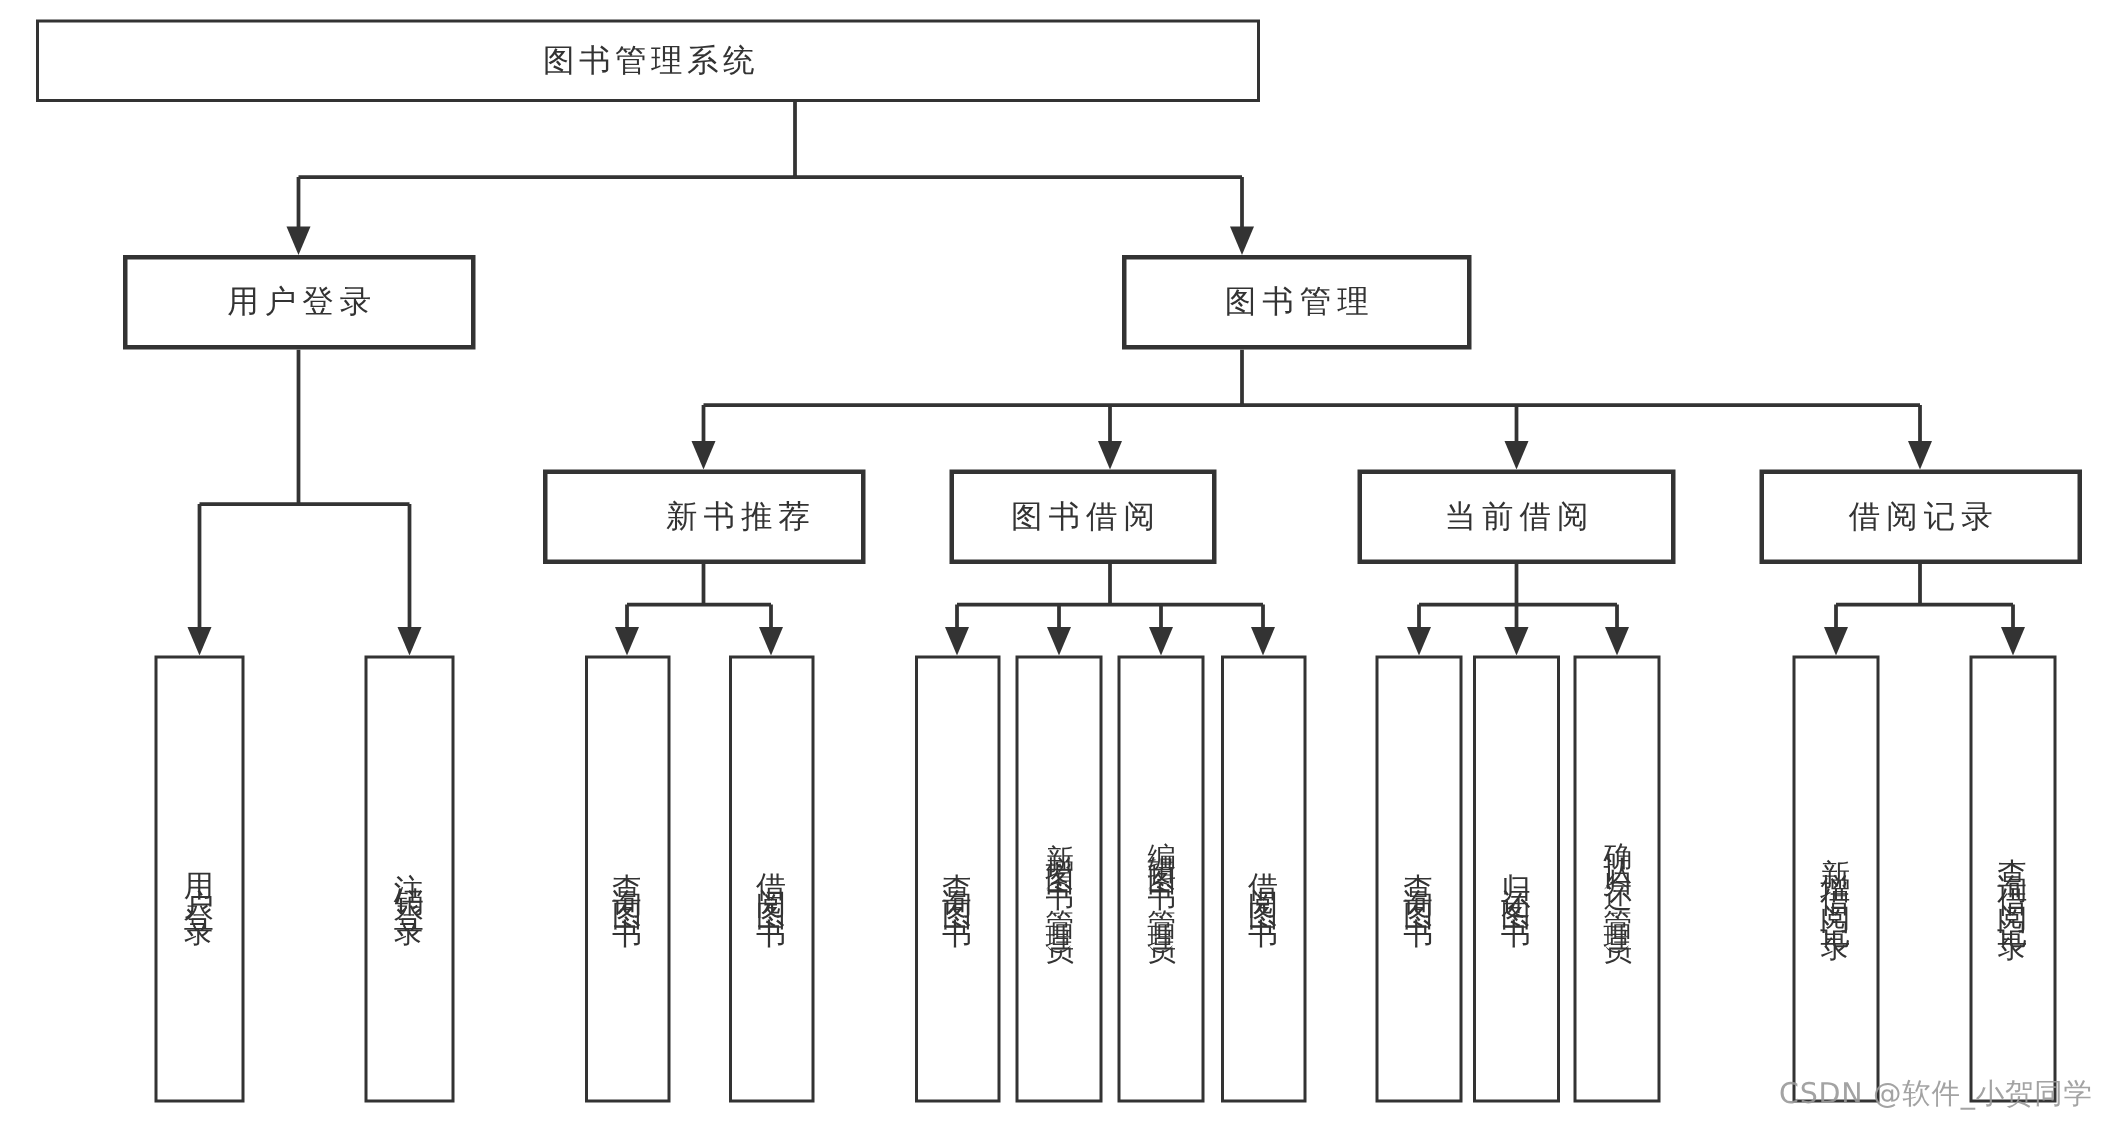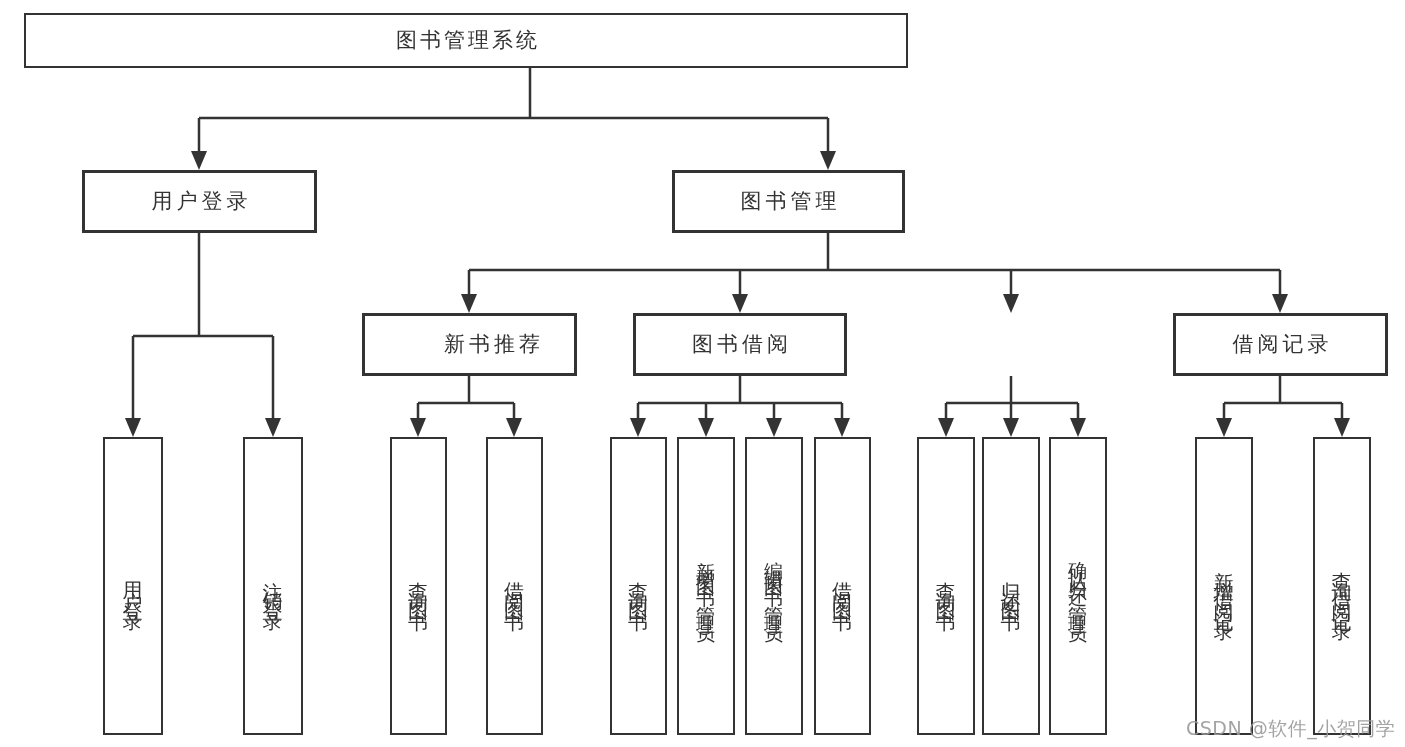--- a/index.html
+++ b/index.html
@@ -9,26 +9,26 @@
   }
   .connectors{position:absolute;left:0;top:0;z-index:1;}
   .connectors path{fill:none;stroke:#333333;stroke-width:2.5;}
   .connectors polygon{fill:#333333;stroke:none;}
   .box{
     position:absolute;box-sizing:border-box;background:#ffffff;border:3px solid #333333;
     display:flex;align-items:center;justify-content:center;z-index:2;
   }
   .box span{line-height:1;white-space:nowrap;}
   .hbox span{font-size:21px;letter-spacing:4px;text-indent:4px;}
-  .b-root{left:24px;top:13px;width:884px;height:55px;border-width:2px;}
+  .b-root{left:24px;top:13px;width:816px;height:55px;border-width:2px;}
   .b-root span{letter-spacing:3px;}
   .b-l2a{left:82px;top:170px;width:235px;height:63px;}
-  .b-l2b{left:672px;top:170px;width:233px;height:63px;}
+  .b-l2b{left:748px;top:170px;width:233px;height:63px;}
   .b-l3a{left:362px;top:313px;width:215px;height:63px;padding-left:45px;}
-  .b-l3b{left:633px;top:313px;width:214px;height:63px;}
+  .b-l3b{left:633px;top:313px;width:178px;height:63px;}
   .b-l3c{left:905px;top:313px;width:212px;height:63px;}
   .b-l3d{left:1173px;top:313px;width:215px;height:63px;align-items:center;}
   .leaf{top:437px;height:298px;border-width:2px;}
   .leaf span{
     writing-mode:vertical-rl;font-size:20px;letter-spacing:10px;white-space:nowrap;
   }
   .v1{left:103px;width:60px;}
   .v2{left:243px;width:60px;}
   .v3{left:390px;width:57px;}
   .v4{left:486px;width:57px;}
@@ -100,20 +100,23 @@
   <div class="box hbox b-l2b">
     <span>图书管理</span>
   </div>
 
   <div class="box hbox b-l3a">
     <span>新书推荐</span>
   </div>
   <div class="box hbox b-l3b">
     <span>图书借阅</span>
   </div>
+  <div class="box hbox b-l3c">
+    <span>当前借阅</span>
+  </div>
   <div class="box hbox b-l3d">
     <span>借阅记录</span>
   </div>
 
   <div class="box leaf v1">
     <span>用户登录</span>
   </div>
   <div class="box leaf v2">
     <span>注销登录</span>
   </div>

